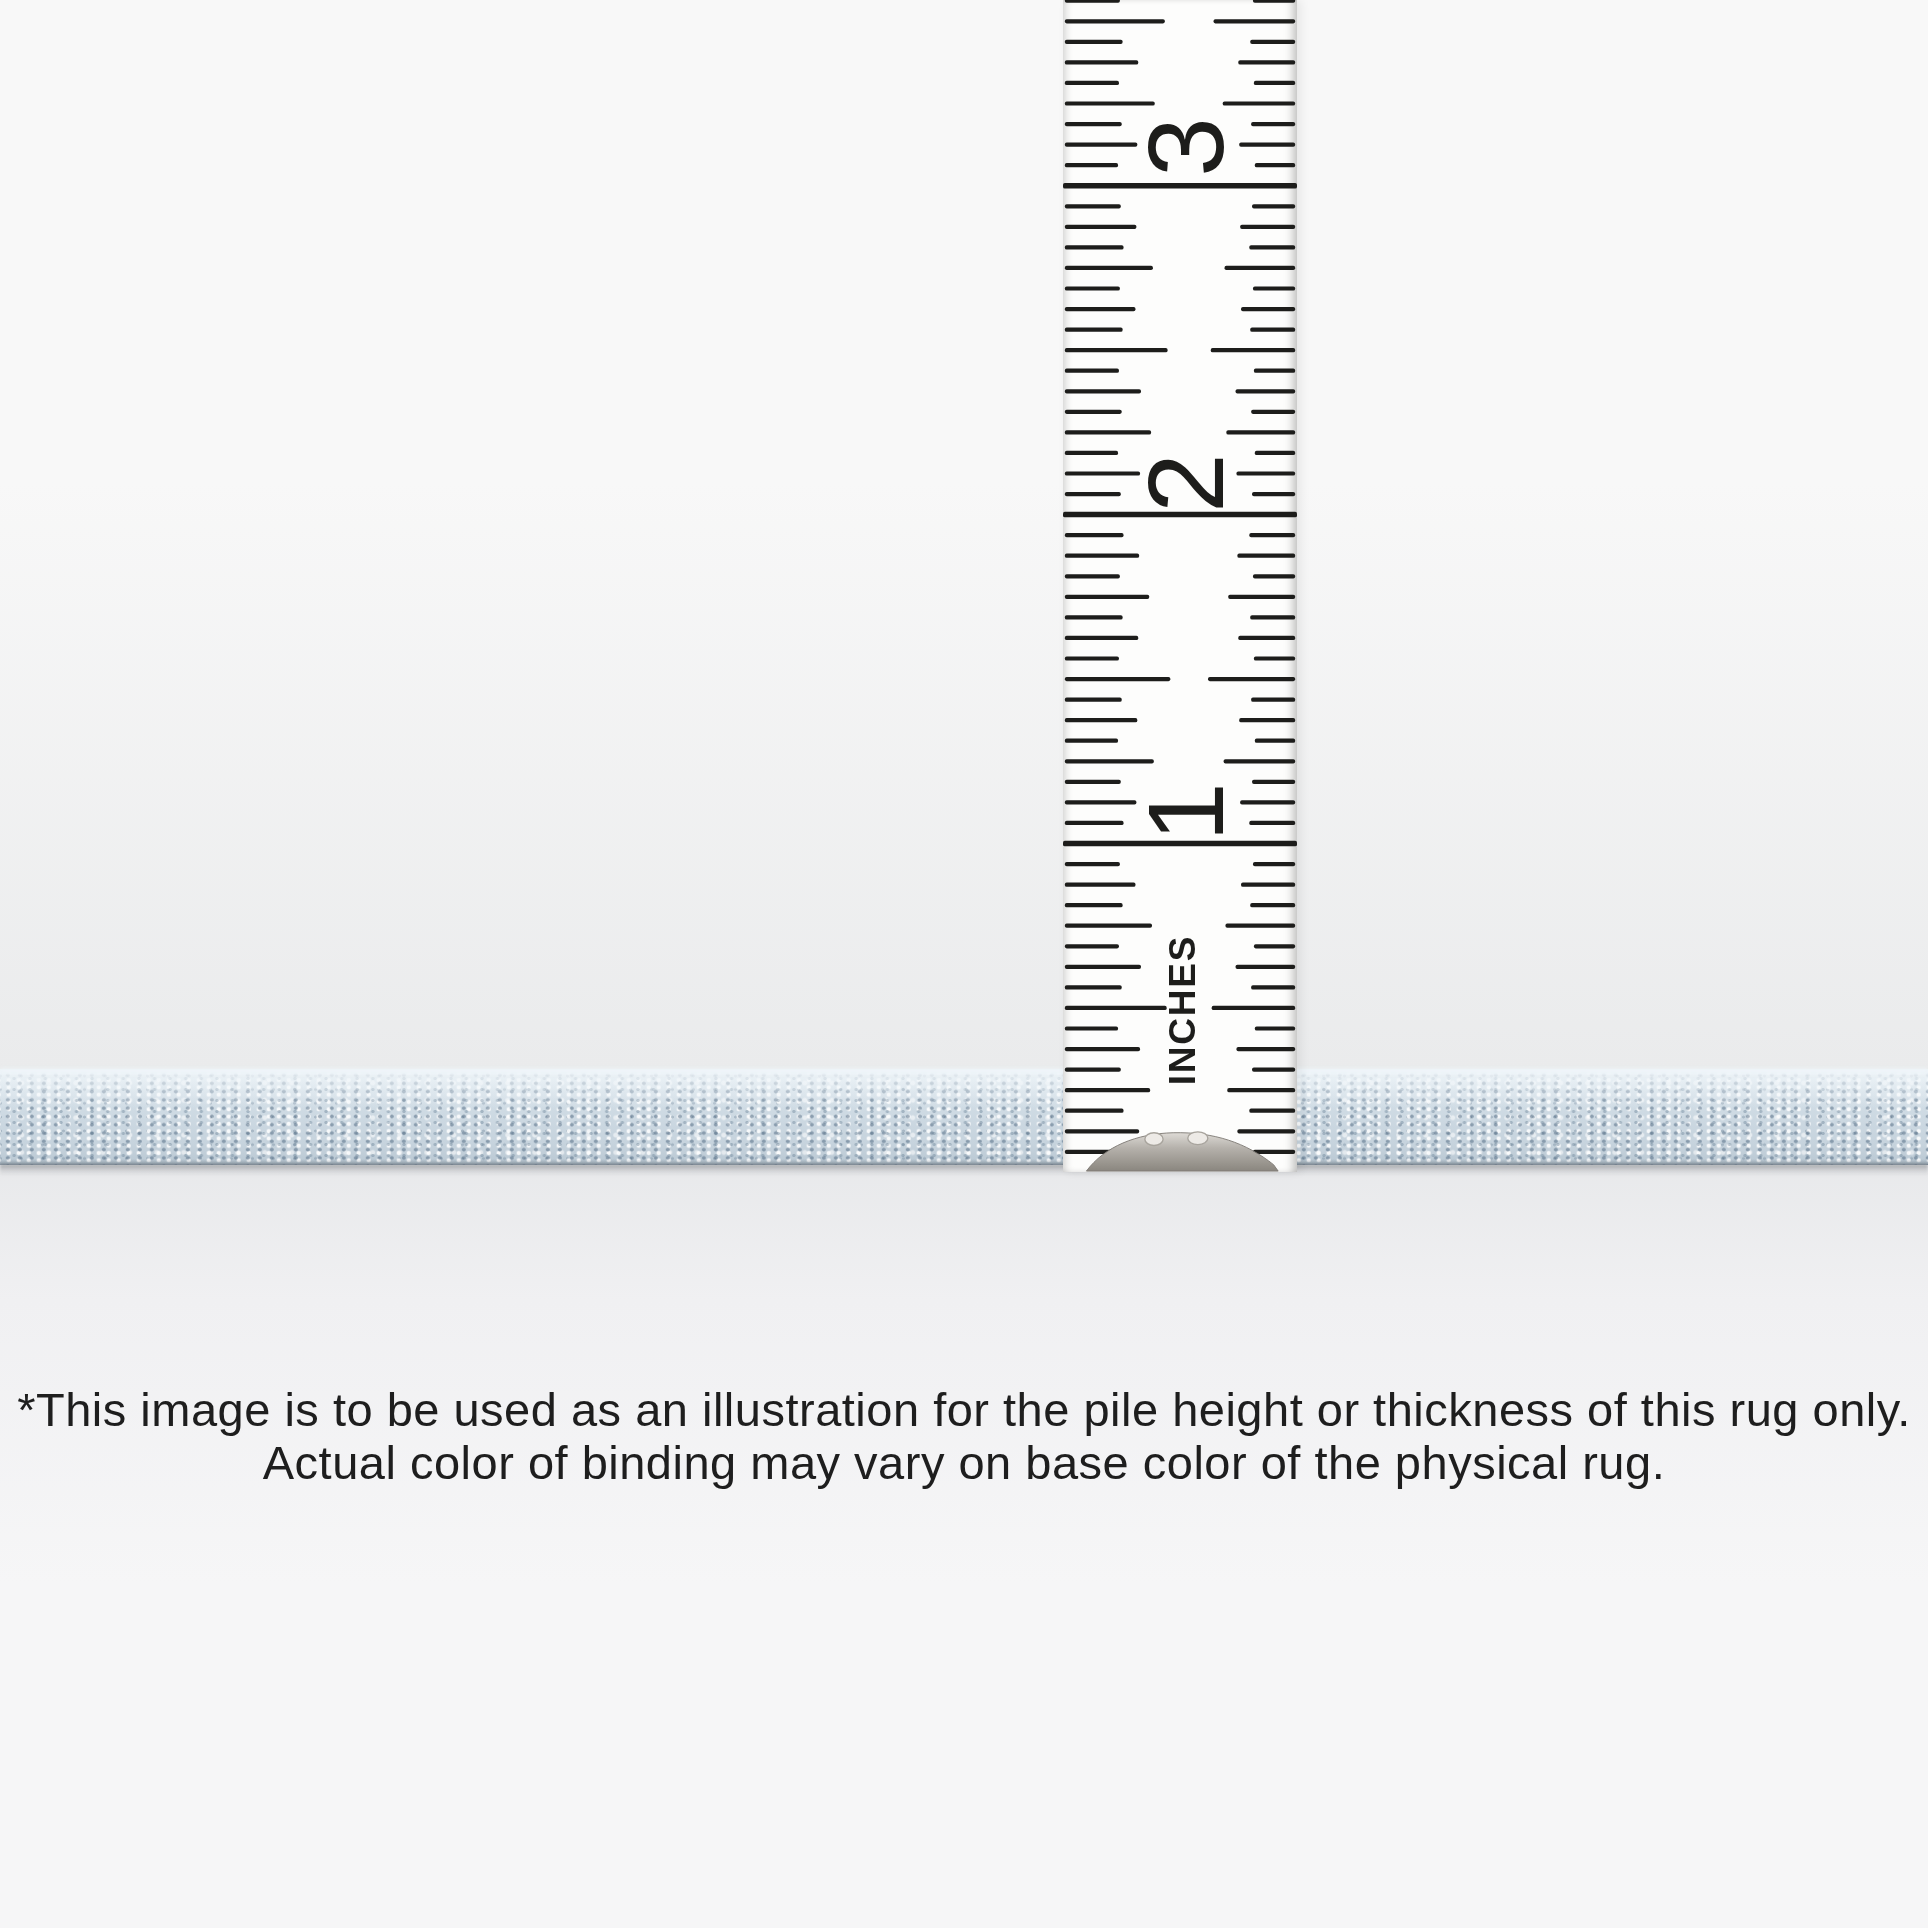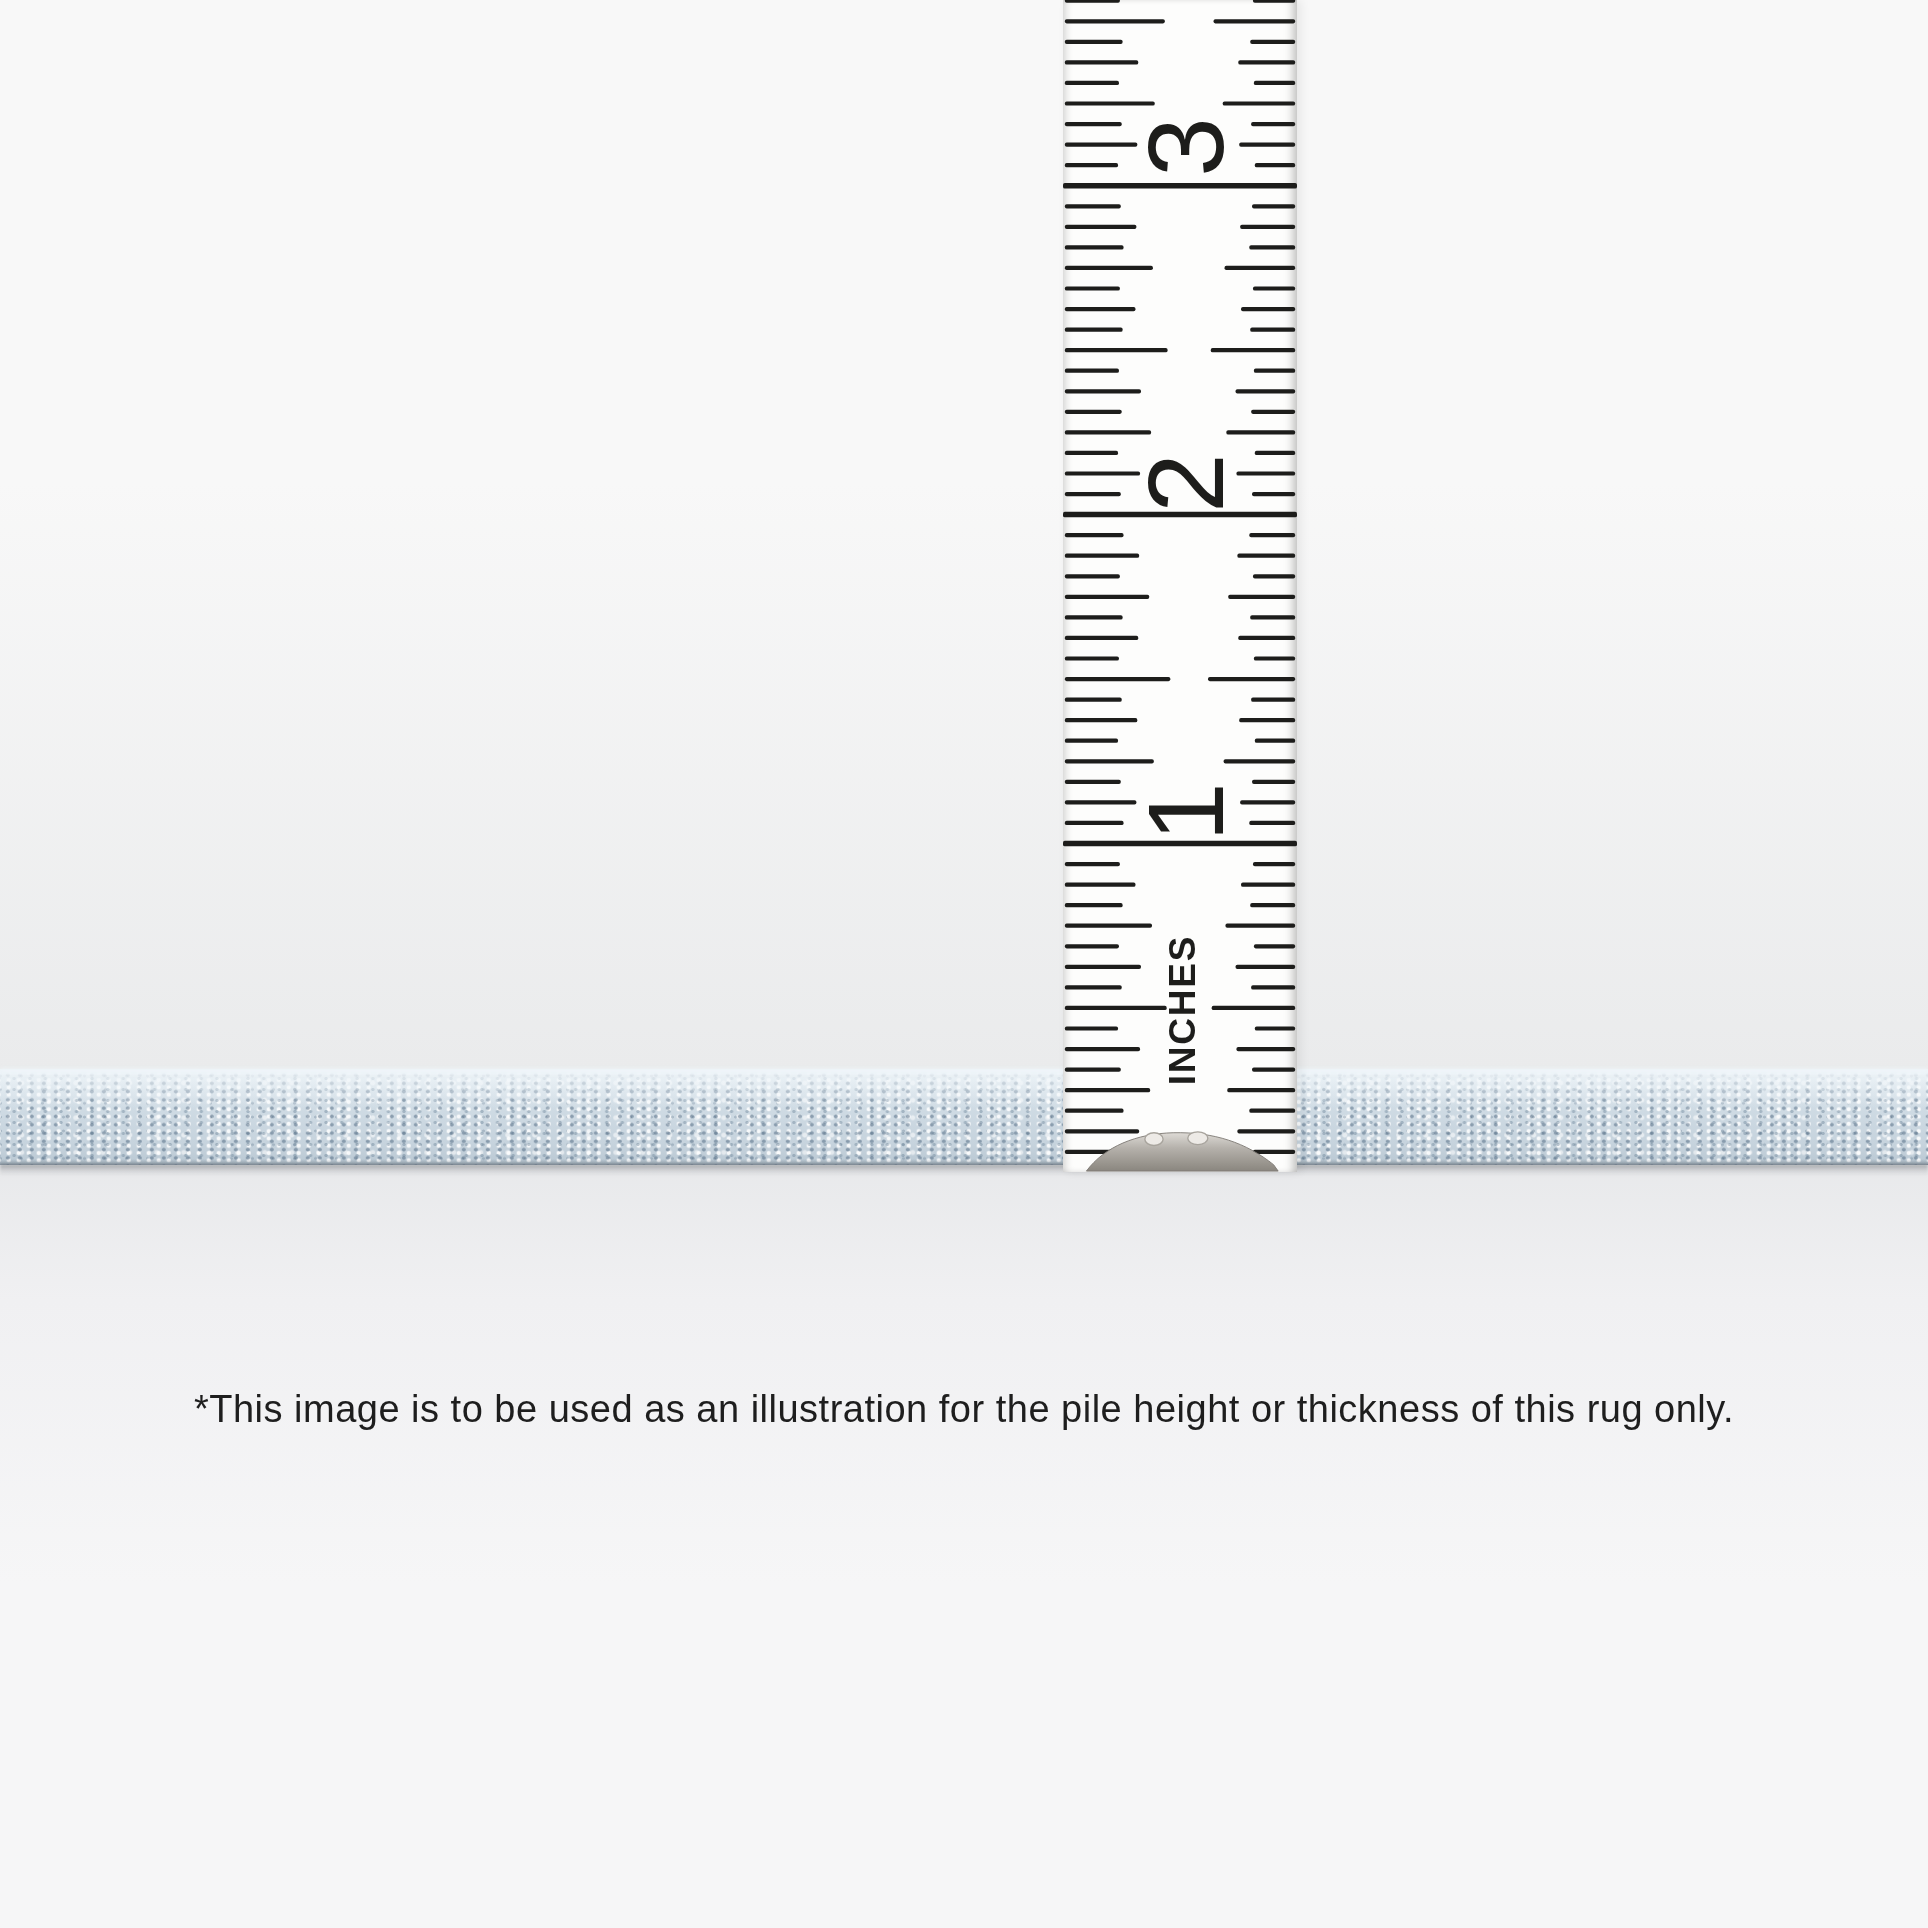--- a/index.html
+++ b/index.html
@@ -73,21 +73,21 @@
     position:absolute;left:120px;top:1010px;
     transform:translate(-50%,-50%) rotate(-90deg);
     font-size:37px;font-weight:700;color:var(--tick);
     letter-spacing:1.8px;white-space:nowrap;
   }
   .metal-tip{position:absolute;left:9.2px;top:1130px;}
   
   .disclaimer{
     position:absolute;left:0;top:1383px;width:100%;
     text-align:center;color:var(--text);
-    font-size:38px;line-height:53px;letter-spacing:0.5px;
+    font-size:47px;line-height:53px;letter-spacing:0.5px;
   }
 </style>
 </head>
 <body>
 
 <div class="stage">
 
   <div class="wall"></div>
   <div class="floor"></div>
 
@@ -227,16 +227,17 @@
         </linearGradient>
       </defs>
       <path d="M15,45 C35,18 70,4 110,3 C155,2 190,14 220,38 L225,45 Z" fill="url(#metalGrad)" stroke="#7d7973" stroke-width="1"></path>
       <ellipse cx="89" cy="10" rx="10" ry="7" fill="#edeae6" stroke="#a8a49d" stroke-width="1.5"></ellipse>
       <ellipse cx="137" cy="9" rx="11" ry="7" fill="#edeae6" stroke="#a8a49d" stroke-width="1.5"></ellipse>
     </svg>
   </div>
 
   <div class="disclaimer">
     <div>*This image is to be used as an illustration for the pile height or thickness of this rug only.</div>
+    <div>Actual color of binding may vary on base color of the physical rug.</div>
   </div>
 
 </div>
 
 
 </body></html>

